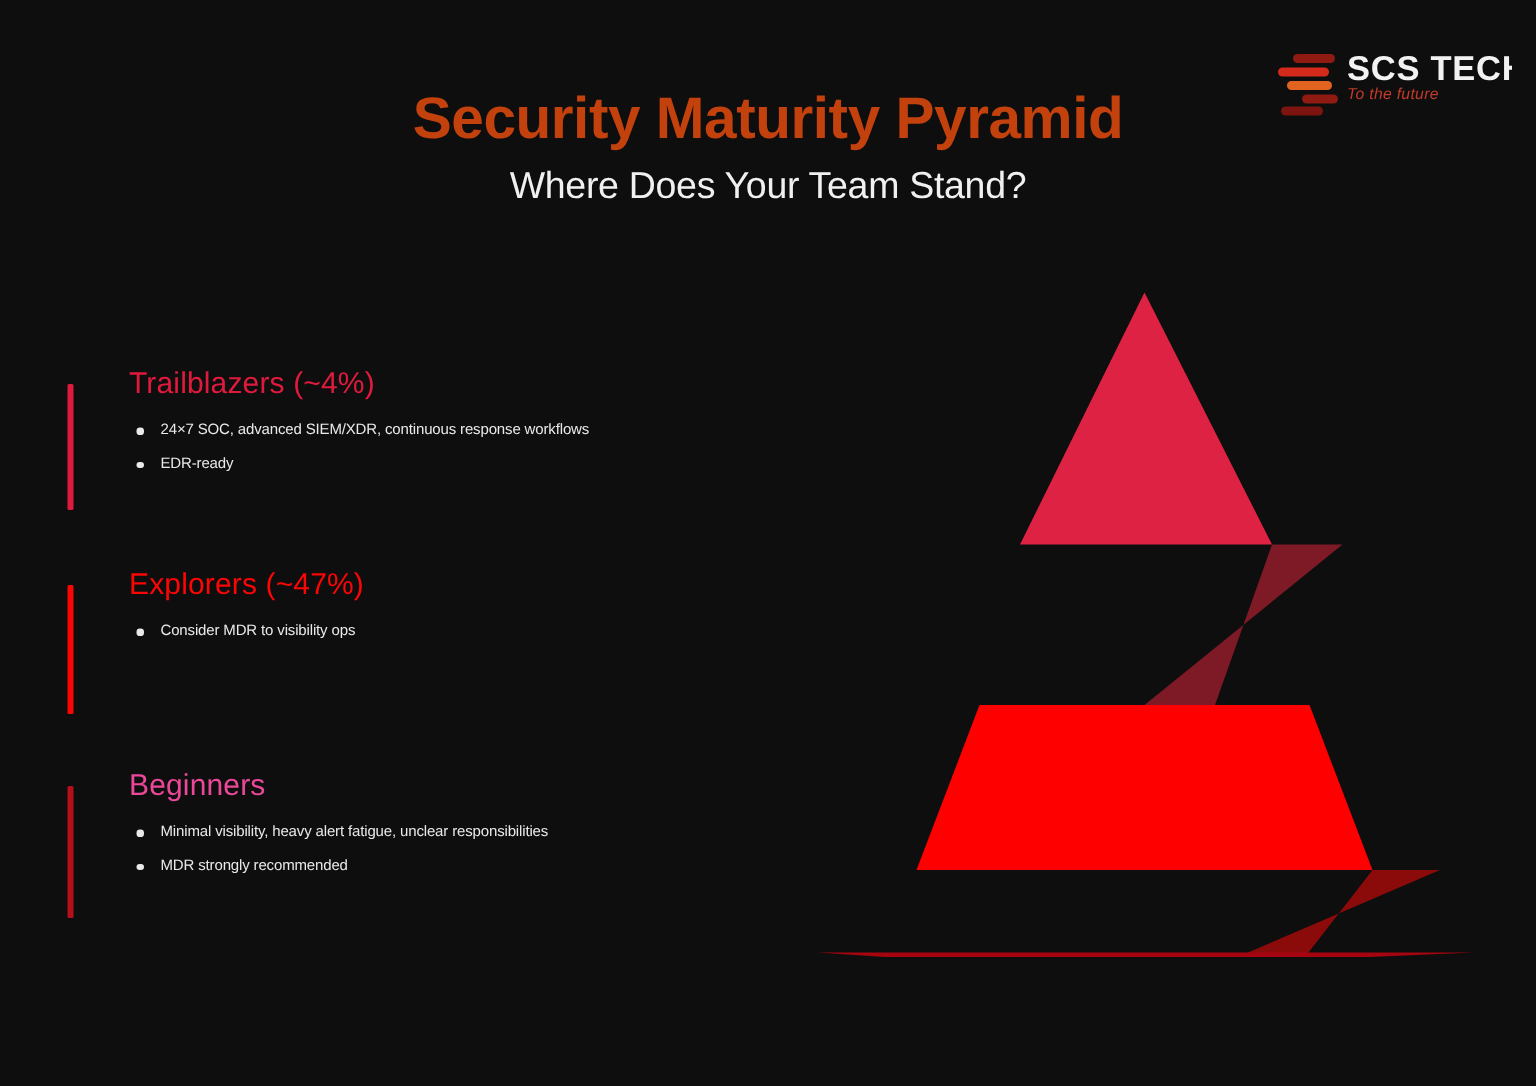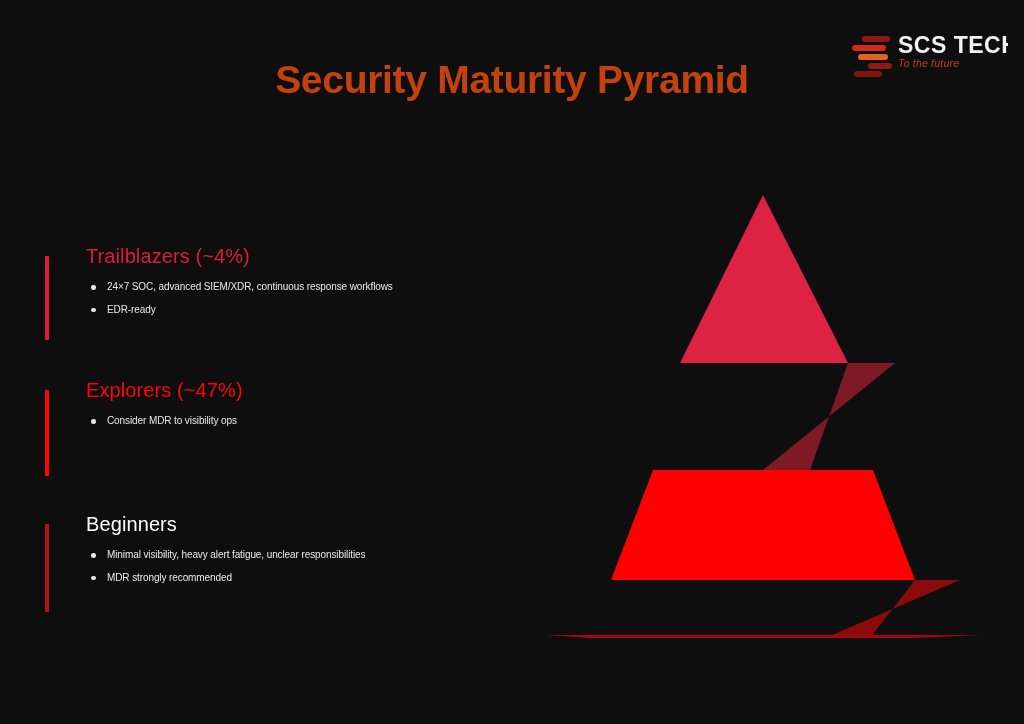--- a/index.html
+++ b/index.html
@@ -165,20 +165,21 @@
       <span class="bar b4" style="background: rgb(142, 26, 18);"></span>
       <span class="bar b5" style="background: rgb(125, 20, 16);"></span>
     </div>
     <div id="logo-text">
       <div id="logo-name" style="color: rgb(242, 242, 242);">SCS TECH</div>
       <div id="logo-tag" style="color: rgb(194, 58, 42);">To the future</div>
     </div>
   </div>
 
   <div id="title" style="color: #c2410c;">Security Maturity Pyramid</div>
+  <div id="subtitle" style="color: rgb(240, 240, 240);">Where Does Your Team Stand?</div>
 
   <div class="level" id="level-0">
     <span class="level-bar" style="background: rgb(224, 26, 60);"></span>
     <div class="level-body">
       <p class="level-heading" style="color: rgb(224, 26, 60);">Trailblazers (~4%)</p>
       <ul>
         <li><span class="dot"></span><span>24×7 SOC, advanced SIEM/XDR, continuous response workflows</span></li>
         <li><span class="dot"></span><span>EDR-ready</span></li>
       </ul>
     </div>
@@ -190,21 +191,21 @@
       <p class="level-heading" style="color: rgb(252, 5, 5);">Explorers (~47%)</p>
       <ul>
         <li><span class="dot"></span><span>Consider MDR to visibility ops</span></li>
       </ul>
     </div>
   </div>
 
   <div class="level" id="level-2">
     <span class="level-bar" style="background: rgb(180, 16, 26);"></span>
     <div class="level-body">
-      <p class="level-heading" style="color: #ffffff;">Beginners</p>
+      <p class="level-heading" style="color: #ec4899;">Beginners</p>
       <ul>
         <li style="max-width:372px"><span class="dot"></span><span>Minimal visibility, heavy alert fatigue, unclear responsibilities</span></li>
         <li><span class="dot"></span><span>MDR strongly recommended</span></li>
       </ul>
     </div>
   </div>
 
   <div id="pyramid">
     <svg width="500" height="470" viewBox="0 0 500 470" xmlns="http://www.w3.org/2000/svg">
       <polygon points="243,15 328,183 160,183" fill="#de2244"></polygon>

